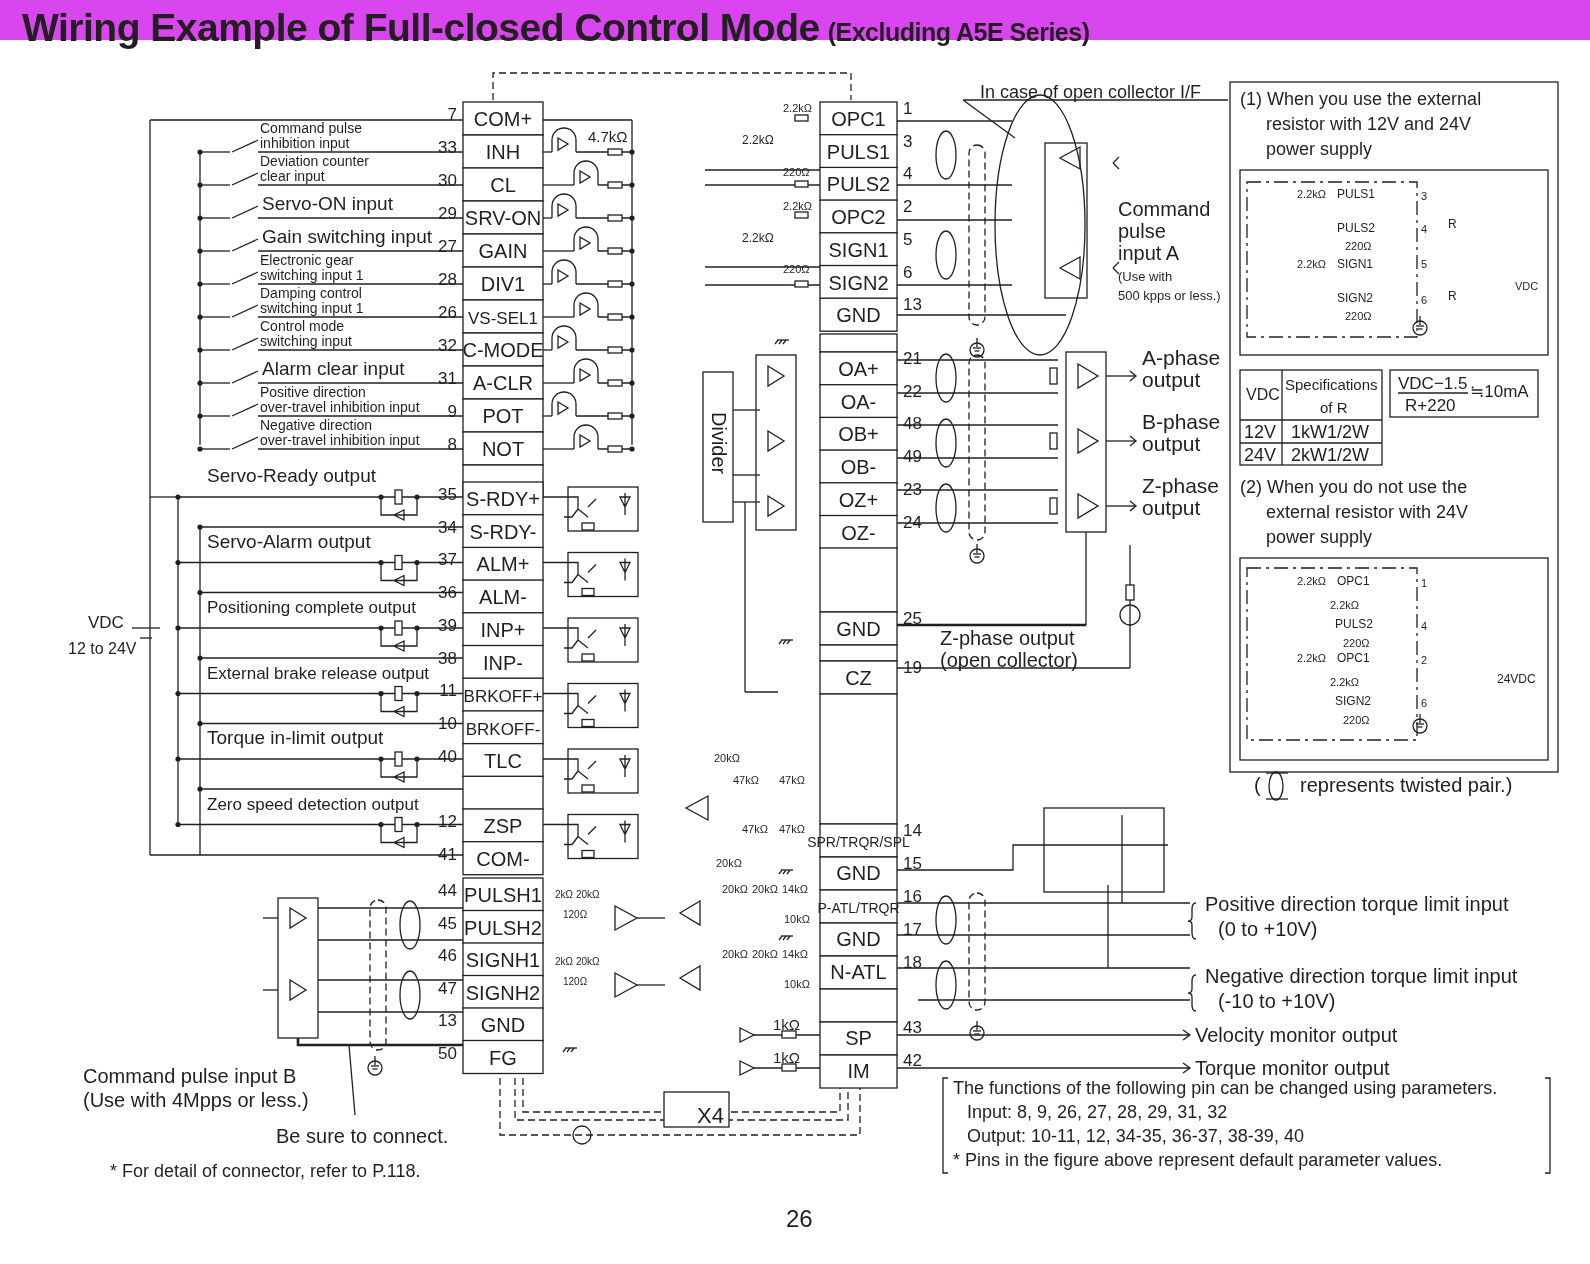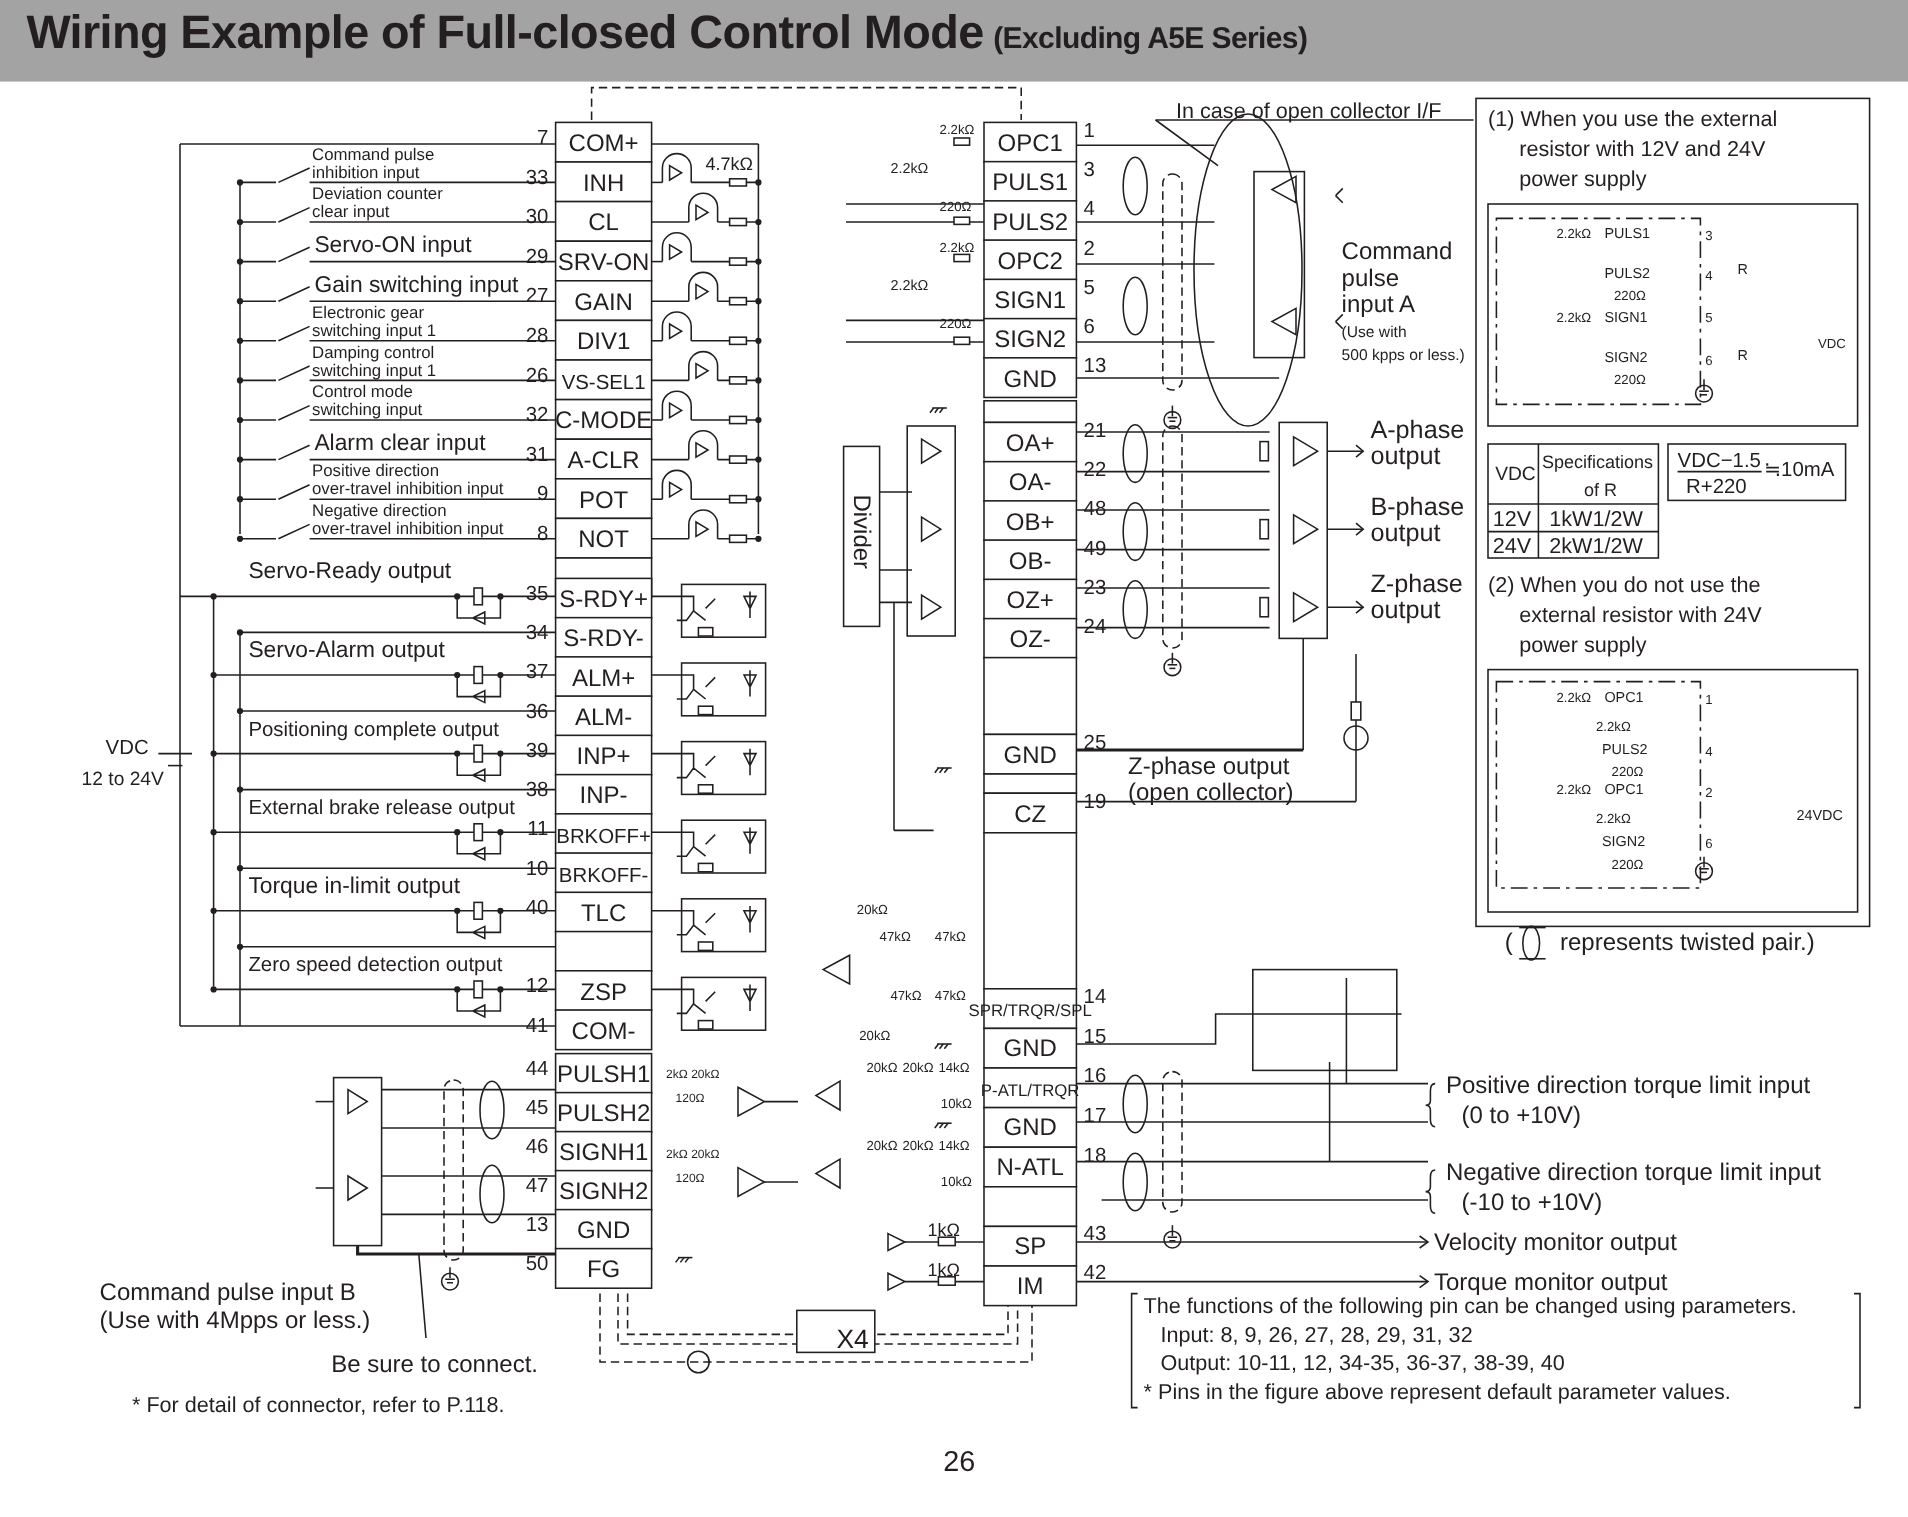--- a/index.html
+++ b/index.html
@@ -1,17 +1,17 @@
 <!DOCTYPE html>
 <html><head>
 <meta charset="utf-8">
 <style>
   html, body { margin:0; padding:0; background:#ffffff; }
   body { width:1590px; height:1264px; position:relative; overflow:hidden; font-family:"Liberation Sans", sans-serif; color:#231f20; }
-  .header { position:absolute; left:0; top:0; width:1590px; height:68px; background:#a3a3a3;text-align:center; }
+  .header { position:absolute; left:0; top:0; width:1590px; height:40px; background:#d946ef;text-align:center; }
   .title { position:absolute; left:22px; top:6px; font-size:39px; font-weight:bold; letter-spacing:-0.5px; white-space:nowrap; }
   .subtitle { font-size:25px; font-weight:bold; margin-left:8px; }
   svg.diagram { position:absolute; left:0; top:0; }
   svg text { font-family:"Liberation Sans", sans-serif; fill:#231f20; }
   .ln { stroke:#231f20; stroke-width:1.3; fill:none; }
   .thk { stroke:#231f20; stroke-width:2.6; fill:none; }
   .dsh { stroke:#231f20; stroke-width:1.3; fill:none; stroke-dasharray:7 4; }
   .dsh2 { stroke:#231f20; stroke-width:1.3; fill:none; stroke-dasharray:14 5 3 5; }
   .box { stroke:#231f20; stroke-width:1.3; fill:#fff; }
   .dot { fill:#231f20; }

